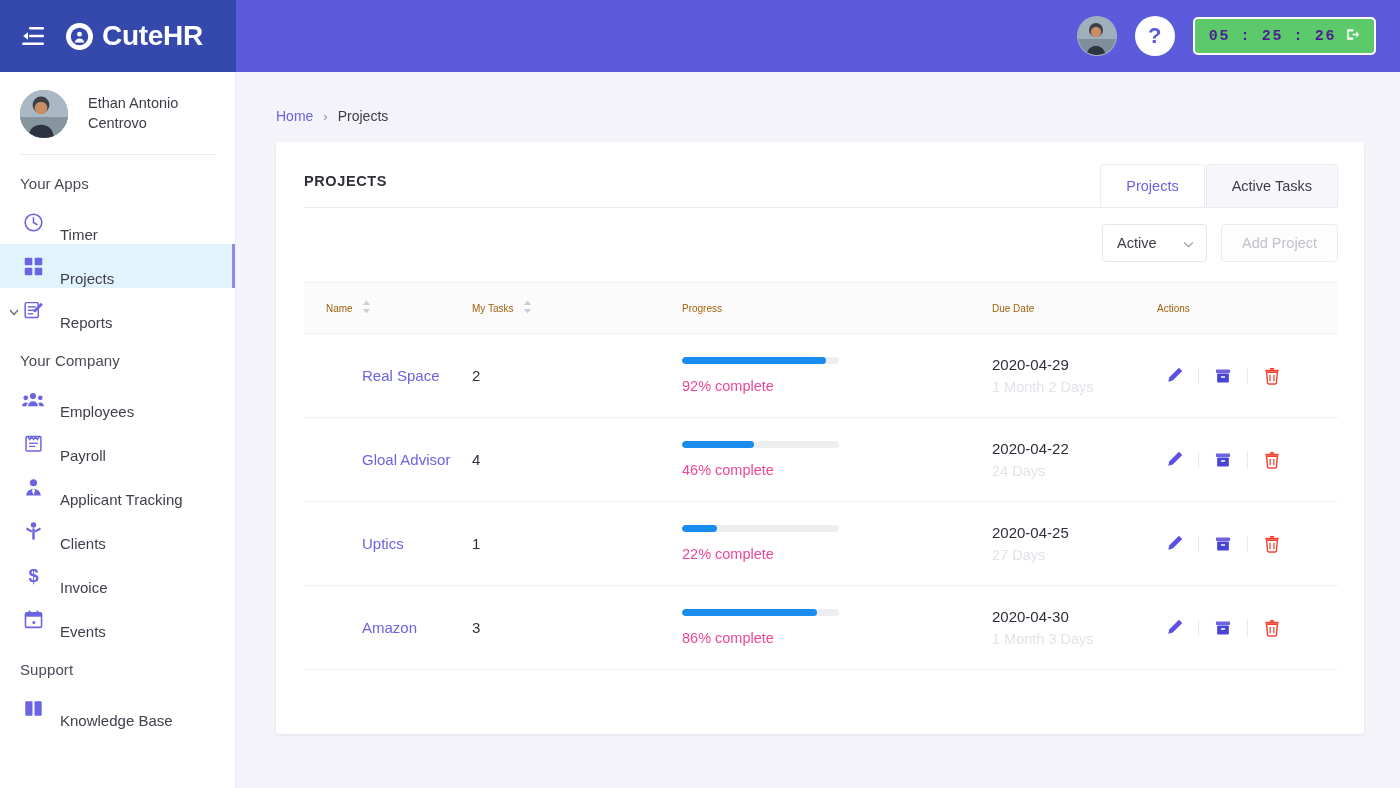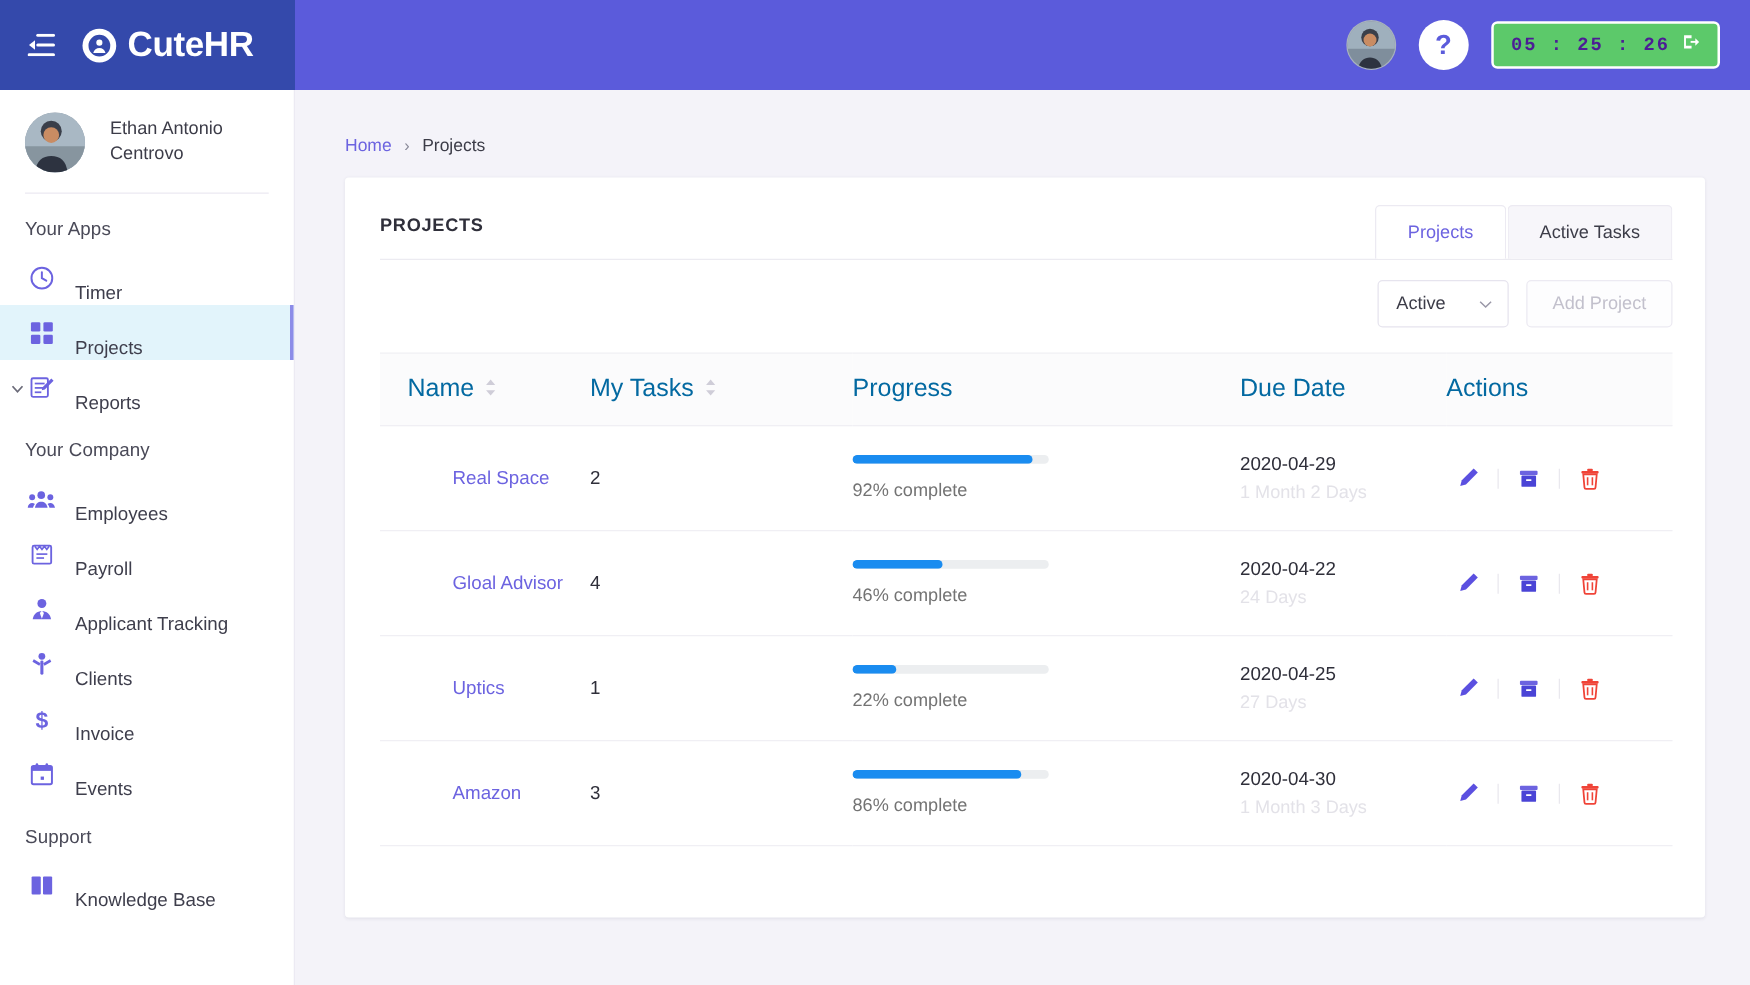--- a/index.html
+++ b/index.html
@@ -114,39 +114,39 @@
     padding: 0 12px 0 14px; font-size: 14.5px; color: #3c3c48; cursor: pointer;
   }
   .btn-add {
     height: 38px; border: 1px solid #eceaf2; border-radius: 4px; background: #fdfdfe;
     padding: 0 20px; font-size: 14.5px; color: #c2c0cc; cursor: not-allowed;
     display: flex; align-items: center;
   }
 
   table { width: calc(100% - 54px); margin: 20px 26px 0 28px; border-collapse: collapse; }
   thead th {
-    background: #fbfbfc; text-align: left; font-weight: normal; font-size: 20px; color: #0369a1;
+    background: #fbfbfc; text-align: left; font-weight: normal; font-size: 10px; color: #a16207;
     padding: 17px 0 17px 0; border-top: 1px solid #f0eff4; border-bottom: 1px solid #f0eff4; text-decoration: underline;
   }
   thead th:first-child { padding-left: 22px; }
   .th-inner { display: inline-flex; align-items: center; gap: 9px; }
   tbody td { padding: 22px 0; border-bottom: 1px solid #f0eff4; vertical-align: middle; }
   tbody tr:last-child td { border-bottom: 1px solid #f0eff4; }
   td:first-child { padding-left: 22px; }
   .proj-name { color: #6c63e0; font-size: 15px; cursor: pointer; margin-left: 36px; }
   .task-count { font-size: 15px; color: #2f2f3a; }
   .col-name { width: 168px; }
   .col-tasks { width: 210px; }
   .col-progress { width: 310px; }
   .col-due { width: 165px; }
 
   .prog-wrap { width: 157px; }
   .prog-track { height: 7px; border-radius: 4px; background: #eceef0; overflow: hidden; }
   .prog-fill { height: 100%; border-radius: 4px; background: #1a8cf0; }
-  .prog-label { font-size: 14.5px; color: #737373; margin-top: 14px; }
+  .prog-label { font-size: 14.5px; color: #ec4899; margin-top: 14px; }
 
   .due-date { font-size: 15px; color: #2f2f3a; }
   .due-remaining { font-size: 14.5px; color: #e3e2e8; margin-top: 6px; }
 
   .actions { display: flex; align-items: center; gap: 0; }
   .act-btn { width: 34px; display: flex; align-items: center; justify-content: center; cursor: pointer; }
   .act-sep { width: 1px; height: 16px; background: #e9e8ee; margin: 0 7px; }
 </style>
 </head>
 <body>

